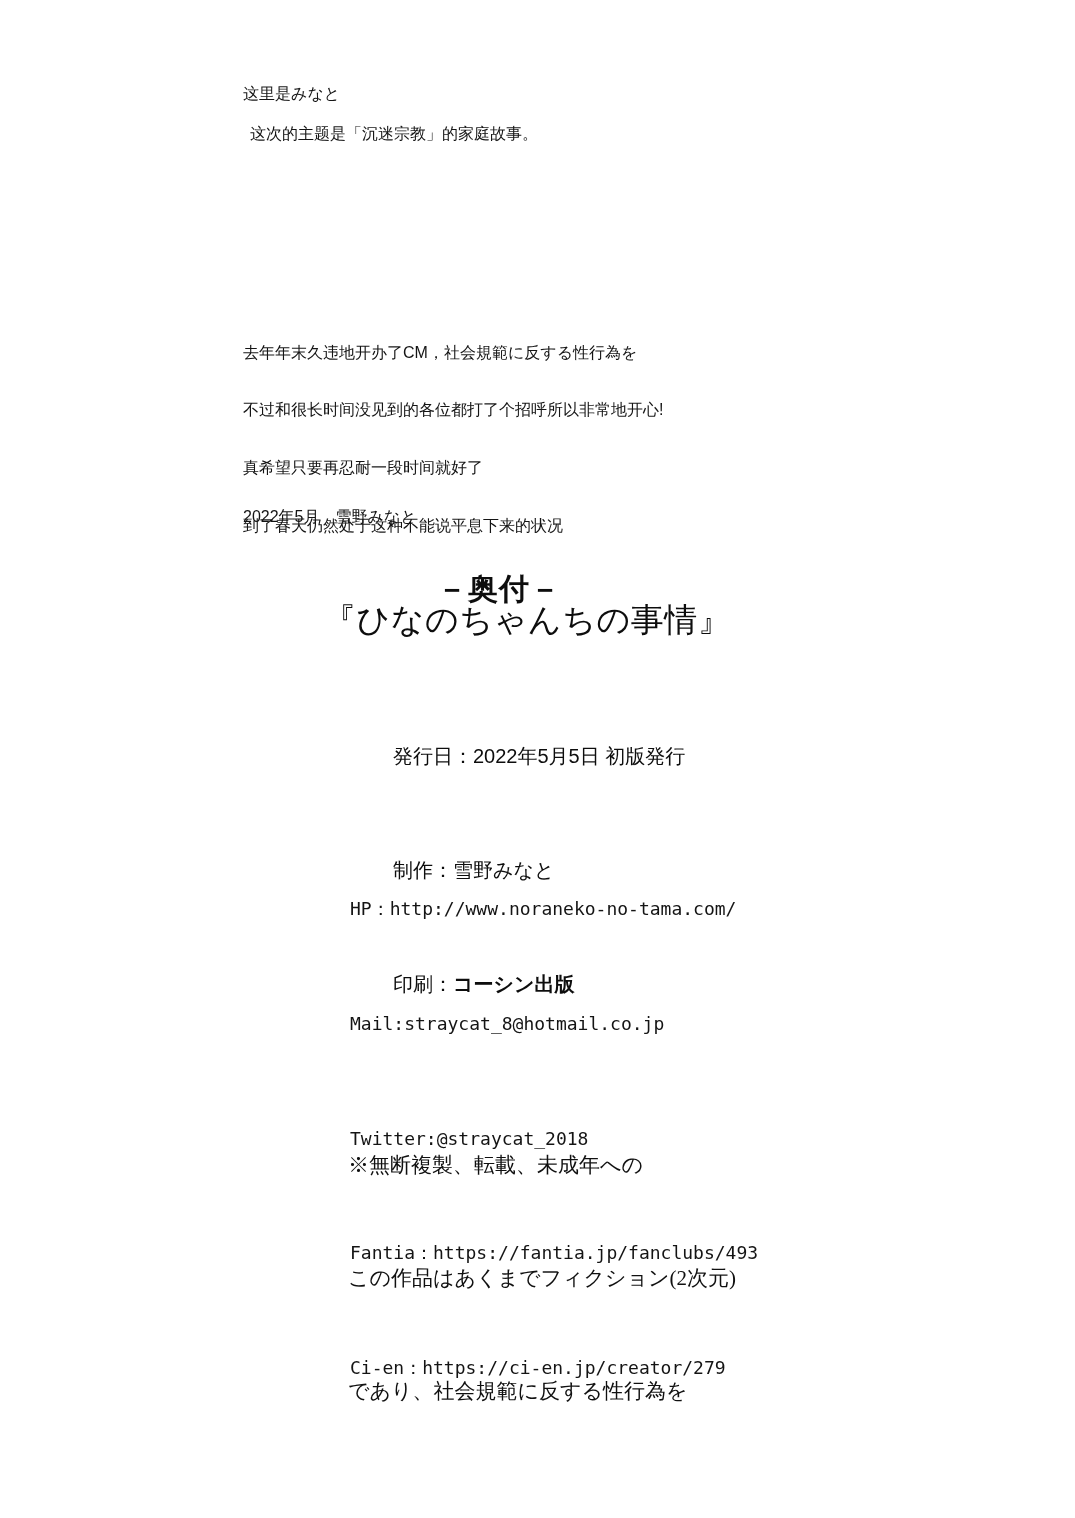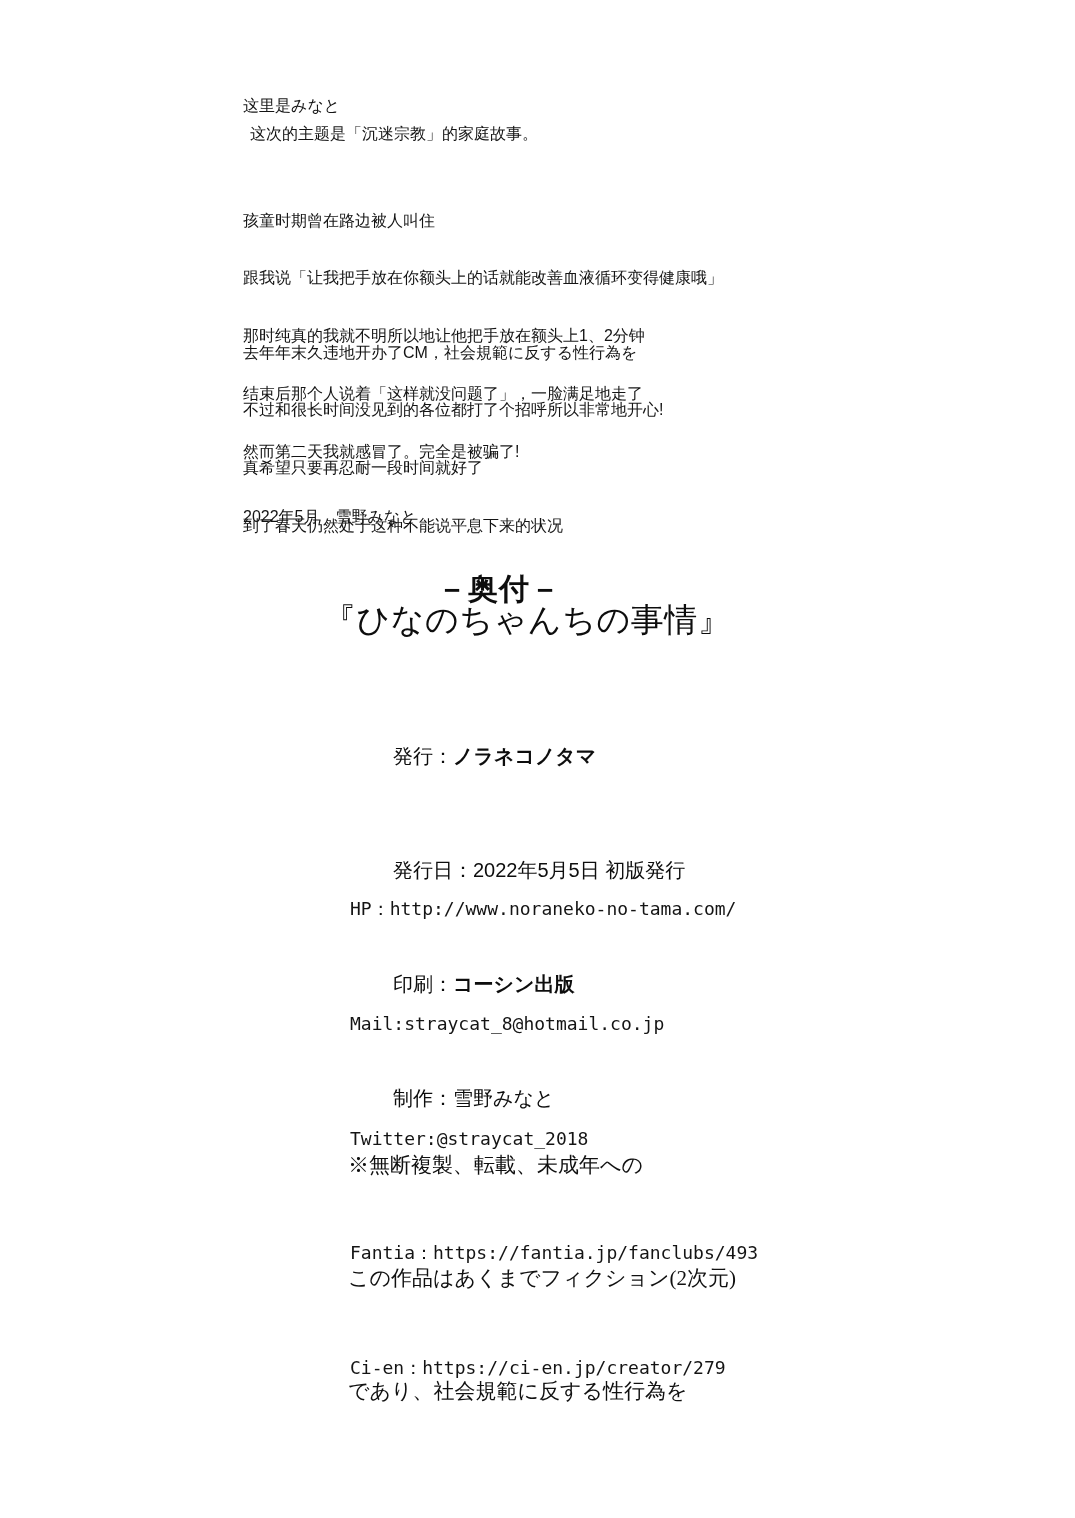--- a/index.html
+++ b/index.html
@@ -62,51 +62,43 @@
     font-size:13px;
     line-height:15px;
     color:#222;
   }
 </style>
 </head>
 <body>
 
 <div class="page">
 
-  <div class="abs zh" style="left:243px;top:96px;">这里是みなと</div>
+  <div class="abs zh" style="left:243px;top:84px;">这里是みなと</div>
 
   <div class="abs zh" style="left:250px;top:124px;">这次的主题是「沉迷宗教」的家庭故事。</div>
 
-  <div class="abs zh" style="left:243px;top:172px;">
-    <div>孩童时期曾在路边被人叫住</div>
-    <div>跟我说「让我把手放在你额头上的话就能改善血液循环变得健康哦」</div>
-    <div>那时纯真的我就不明所以地让他把手放在额头上1、2分钟</div>
-    <div>结束后那个人说着「这样就没问题了」，一脸满足地走了</div>
-    <div>然而第二天我就感冒了。完全是被骗了!</div>
-  </div>
 
   <div class="abs zh" style="left:243px;top:304px;">
     <div>去年年末久违地开办了CM，社会規範に反する性行為を</div>
     <div>不过和很长时间没见到的各位都打了个招呼所以非常地开心!</div>
     <div>真希望只要再忍耐一段时间就好了</div>
     <div>到了春天仍然处于这种不能说平息下来的状况</div>
   </div>
 
 
   <div class="abs zh" style="left:243px;top:507px;">2022年5月　雪野みなと</div>
 
   <div class="abs okuzuke-header" style="left:437px;top:544px;">－奥付－</div>
 
   <div class="abs book-title" style="left:323px;top:598px;">『ひなのちゃんちの事情』</div>
 
   <div class="abs colophon" style="left:393px;top:661px;">
-    <div class="row"><span>発行</span><span>：</span><span class="val-bold">ノラネコノタマ</span></div>
     <div class="row"><span>発行日</span><span>：</span><span>2022年5月5日 初版発行</span></div>
+    <div class="row"><span>制作</span><span>：</span><span>雪野みなと</span></div>
     <div class="row"><span>印刷</span><span>：</span><span class="val-bold">コーシン出版</span></div>
-    <div class="row"><span>制作</span><span>：</span><span>雪野みなと</span></div>
   </div>
 
   <div class="abs links" style="left:350px;top:814px;">
     <div>HP：http://www.noraneko-no-tama.com/</div>
     <div>Mail:straycat_8@hotmail.co.jp</div>
     <div>Twitter:@straycat_2018</div>
     <div>Fantia：https://fantia.jp/fanclubs/493</div>
     <div>Ci-en：https://ci-en.jp/creator/279</div>
   </div>
 

